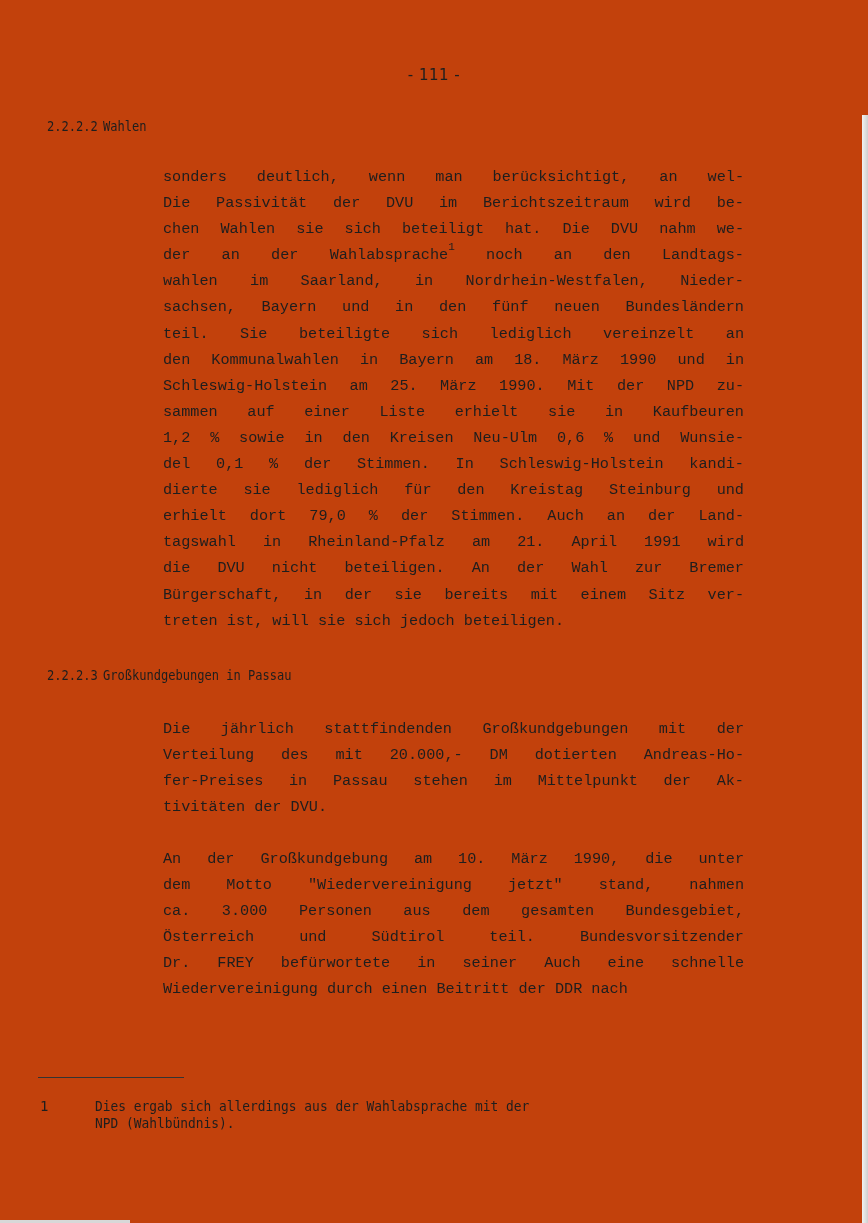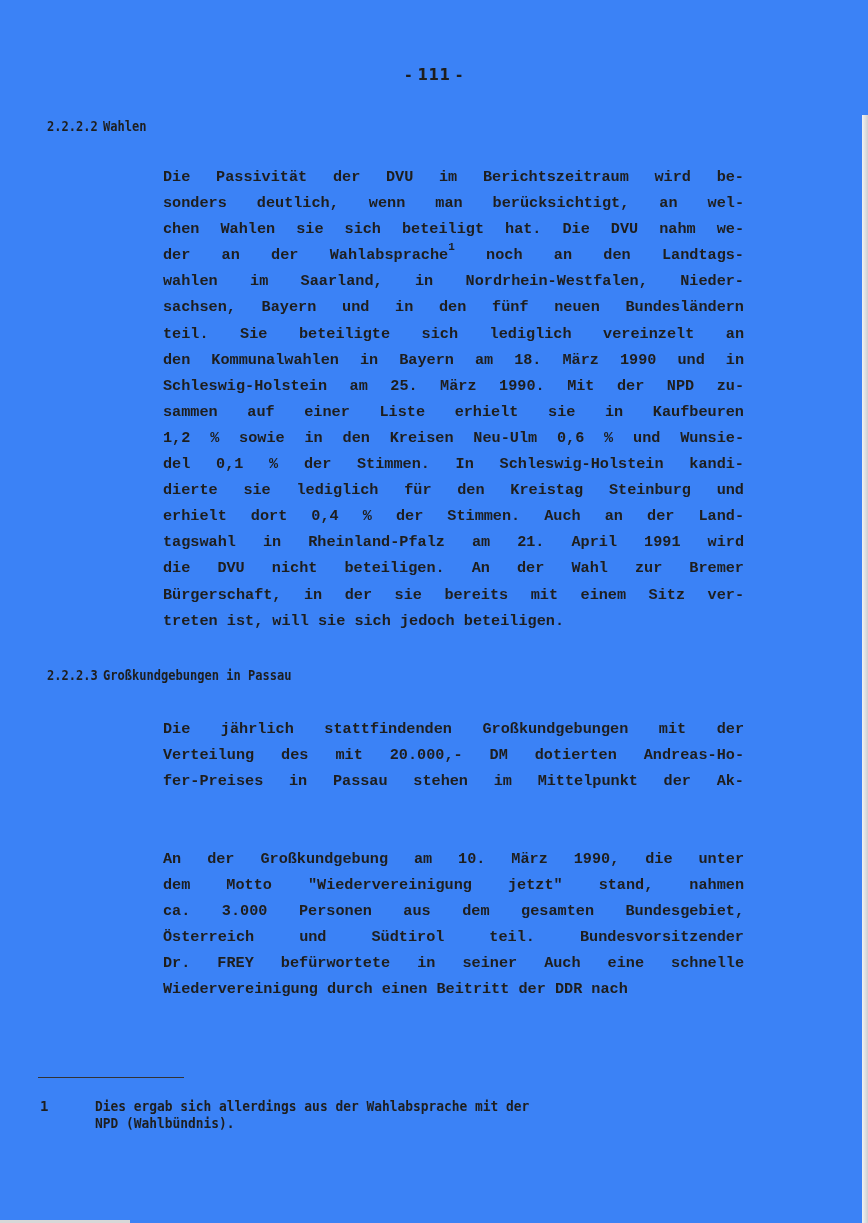--- a/index.html
+++ b/index.html
@@ -12,22 +12,21 @@
       height: 1223px;
       position: relative;
       overflow: hidden;
       color: #1e1e1e;
       font-family: "Liberation Mono", "DejaVu Sans Mono", monospace;
     }
     .page {
       position: absolute;
       left: 0; top: 0;
       width: 868px; height: 1223px;
-      background: #3b82f6;
-      font-weight: bold;
+      background: #c2410c;
     }
     .right-edge {
       position: absolute;
       right: 0; top: 115px;
       width: 6px; height: 1108px;
       background: linear-gradient(to right, #f2f2f2, #cfcfcf);
     }
     .bottom-edge {
       position: absolute;
       left: 0; bottom: 0;
@@ -115,48 +114,49 @@
   <div class="right-edge"></div>
   <div class="bottom-edge"></div>
 
   <div class="page-number">- 111 -</div>
 
   <div class="heading" style="top:118px;">
     <span class="num">2.2.2.2</span><span>Wahlen</span>
   </div>
 
   <div class="para" style="top:164px;">
+    <span class="line">sonders deutlich, wenn man berücksichtigt, an wel-</span>
     <span class="line">Die Passivität der DVU im Berichtszeitraum wird be-</span>
-    <span class="line">sonders deutlich, wenn man berücksichtigt, an wel-</span>
     <span class="line">chen Wahlen sie sich beteiligt hat. Die DVU nahm we-</span>
     <span class="line"><span>der an der Wahlabsprache</span><span class="sup">1</span> <span>noch an den Landtags-</span></span>
     <span class="line">wahlen im Saarland, in Nordrhein-Westfalen, Nieder-</span>
     <span class="line">sachsen, Bayern und in den fünf neuen Bundesländern</span>
     <span class="line">teil. Sie beteiligte sich lediglich vereinzelt an</span>
     <span class="line">den Kommunalwahlen in Bayern am 18. März 1990 und in</span>
     <span class="line">Schleswig-Holstein am 25. März 1990. Mit der NPD zu-</span>
     <span class="line">sammen auf einer Liste erhielt sie in Kaufbeuren</span>
     <span class="line">1,2 % sowie in den Kreisen Neu-Ulm 0,6 % und Wunsie-</span>
     <span class="line">del 0,1 % der Stimmen. In Schleswig-Holstein kandi-</span>
     <span class="line">dierte sie lediglich für den Kreistag Steinburg und</span>
-    <span class="line">erhielt dort 0,4 % der Stimmen. Auch an der Land-</span>
+    <span class="line">erhielt dort 79,0 % der Stimmen. Auch an der Land-</span>
     <span class="line">tagswahl in Rheinland-Pfalz am 21. April 1991 wird</span>
     <span class="line">die DVU nicht beteiligen. An der Wahl zur Bremer</span>
     <span class="line">Bürgerschaft, in der sie bereits mit einem Sitz ver-</span>
     <span class="line last">treten ist, will sie sich jedoch beteiligen.</span>
   </div>
 
   <div class="heading" style="top:667px;">
     <span class="num">2.2.2.3</span><span>Großkundgebungen in Passau</span>
   </div>
 
   <div class="para" style="top:716px;">
     <span class="line">Die jährlich stattfindenden Großkundgebungen mit der</span>
     <span class="line">Verteilung des mit 20.000,- DM dotierten Andreas-Ho-</span>
     <span class="line">fer-Preises in Passau stehen im Mittelpunkt der Ak-</span>
+    <span class="line last">tivitäten der DVU.</span>
   </div>
 
   <div class="para" style="top:846px;">
     <span class="line">An der Großkundgebung am 10. März 1990, die unter</span>
     <span class="line">dem Motto "Wiedervereinigung jetzt" stand, nahmen</span>
     <span class="line">ca. 3.000 Personen aus dem gesamten Bundesgebiet,</span>
     <span class="line">Österreich und Südtirol teil. Bundesvorsitzender</span>
     <span class="line">Dr. FREY befürwortete in seiner Auch eine schnelle</span>
     <span class="line last">Wiedervereinigung durch einen Beitritt der DDR nach</span>
   </div>

